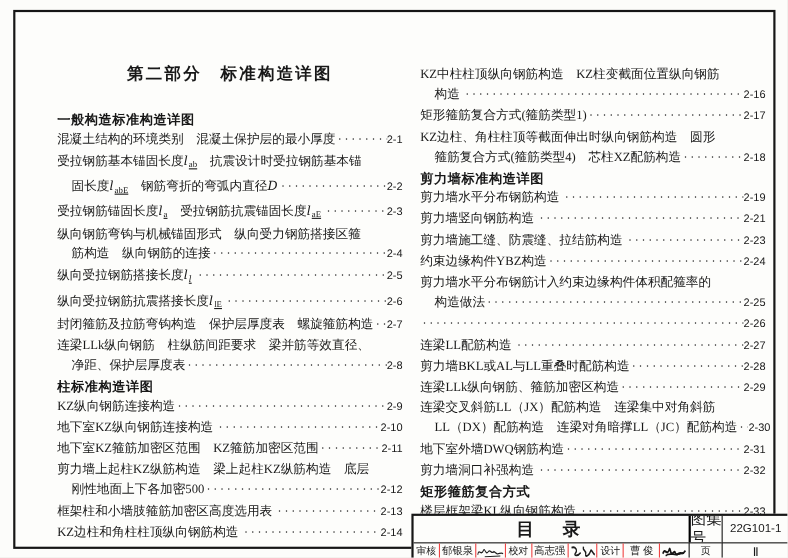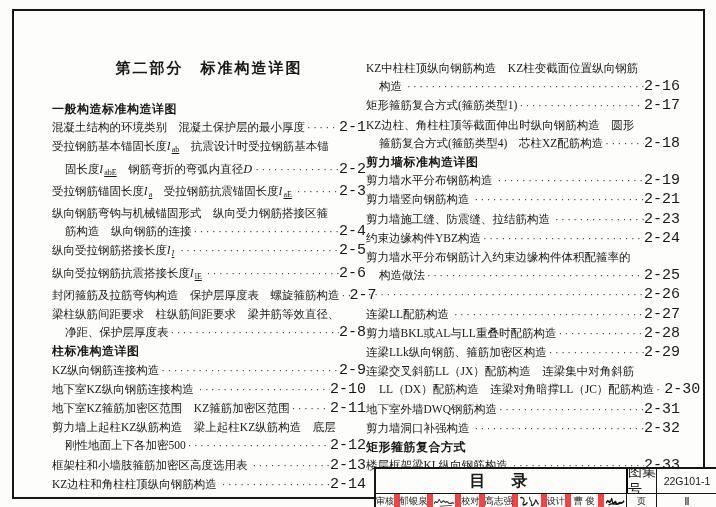--- a/index.html
+++ b/index.html
@@ -2,45 +2,45 @@
 <html><head>
 <meta charset="utf-8">
 <style>
   html,body{margin:0;padding:0;background:#e9e7e2;}
   .page{position:relative;width:716px;height:507px;background:#fcfcfa;overflow:hidden;
         font-family:"Liberation Serif","DejaVu Serif",serif;color:#181818;}
   .frame{position:absolute;left:12px;top:9px;width:693px;height:490px;
          border:2px solid #161616;box-sizing:border-box;background:#fdfdfb;}
   .col{position:absolute;top:48px;}
   .col-left{left:38px;width:314px;}
-  .col-right{left:352px;width:314px;}
+  .col-right{left:368px;width:314px;}
   .part-heading{font-size:15px;font-weight:bold;text-align:center;letter-spacing:2px;
                 line-height:19px;margin-bottom:22px;}
   .toc-section{font-weight:bold;font-size:12px;line-height:18.2px;letter-spacing:.5px;}
   .toc-line{display:flex;align-items:baseline;line-height:18.2px;font-size:11.5px;white-space:pre;}
   .toc-line.cont{padding-left:13px;}
   .txt{flex:0 0 auto;}
   .dots{flex:1 1 0;overflow:hidden;white-space:nowrap;font-size:11px;letter-spacing:2.5px;
         color:#252525;padding:0 2px;min-width:6px;}
   .dots::after{content:"································································";}
-  .pg{flex:0 0 auto;font-family:Liberation Mono, monospace;font-size:15px;}
+  .pg{flex:0 0 auto;font-family:Liberation Sans, sans-serif;font-size:10px;}
   .var{font-style:italic;font-family:"DejaVu Serif",serif;padding:0 1px 0 0;}
   .sub{font-size:8px;vertical-align:-2px;letter-spacing:0;text-decoration:underline;}
   
   .tb{position:absolute;left:360px;top:456px;width:345px;height:43px;border:2px solid #161616;
       box-sizing:border-box;display:grid;grid-template-columns:1fr 30px 61px;grid-template-rows:24px 1fr;
       background:#fdfdfb;}
   .tb-cell{display:flex;align-items:center;justify-content:center;box-sizing:border-box;overflow:hidden;}
   .tb-title{grid-column:1;grid-row:1;font-size:16px;font-weight:bold;letter-spacing:5px;}
   .tb-atlas-label{grid-column:2;grid-row:1;border-left:2px solid #000000;font-size:14px;}
   .tb-atlas-no{grid-column:3;grid-row:1;border-left:1px solid #161616;font-size:10.5px;
                font-family:Liberation Sans, sans-serif;}
   .tb-sign{grid-column:1;grid-row:2;border-top:1px solid #161616;display:flex;align-items:stretch;font-size:9px;}
   .ts{display:flex;align-items:center;justify-content:center;box-sizing:border-box;
-      border-right:6px solid #ef4444;}
+      border-right:1px solid #ef4444;}
   .ts.lbl{width:24px;flex:0 0 auto;}
   .ts.nm{width:33px;flex:0 0 auto;font-size:9.5px;white-space:nowrap;}
   .ts.sig{flex:1 1 0;min-width:0;}
   .ts.sig:last-child{border-right:none;}
   .tb-page-label{grid-column:2;grid-row:2;border-left:1px solid #161616;border-top:1px solid #161616;font-size:9px;}
   .tb-page-no{grid-column:3;grid-row:2;border-left:1px solid #161616;border-top:1px solid #161616;
               font-size:11px;font-family:"Liberation Serif",serif;}
   .sigsvg{display:block;width:100%;height:13px;}
 </style>
 </head>
@@ -70,21 +70,21 @@
           <div class="toc-entry">
             <div class="toc-line"><span class="txt"><span>纵向受拉钢筋搭接长度</span><span class="var">l</span><span class="var sub">l</span><span> </span></span><span class="dots"></span><span class="pg">2-5</span></div>
           </div>
           <div class="toc-entry">
             <div class="toc-line"><span class="txt"><span>纵向受拉钢筋抗震搭接长度</span><span class="var">l</span><span class="sub">lE</span><span> </span></span><span class="dots"></span><span class="pg">2-6</span></div>
           </div>
           <div class="toc-entry">
             <div class="toc-line"><span class="txt"><span>封闭箍筋及拉筋弯钩构造　保护层厚度表　螺旋箍筋构造</span></span><span class="dots"></span><span class="pg">2-7</span></div>
           </div>
           <div class="toc-entry">
-            <div class="toc-line"><span class="txt"><span>梁柱纵筋间距要求　柱纵筋间距要求　梁并筋等效直径、</span></span></div>
+            <div class="toc-line"><span class="txt"><span>连梁LLk纵向钢筋　柱纵筋间距要求　梁并筋等效直径、</span></span></div>
             <div class="toc-line cont"><span class="txt"><span>净距、保护层厚度表</span></span><span class="dots"></span><span class="pg">2-8</span></div>
           </div>
           <div class="toc-section">柱标准构造详图</div>
           <div class="toc-entry">
             <div class="toc-line"><span class="txt"><span>KZ纵向钢筋连接构造</span></span><span class="dots"></span><span class="pg">2-9</span></div>
           </div>
           <div class="toc-entry">
             <div class="toc-line"><span class="txt"><span>地下室KZ纵向钢筋连接构造 </span></span><span class="dots"></span><span class="pg">2-10</span></div>
           </div>
           <div class="toc-entry">

